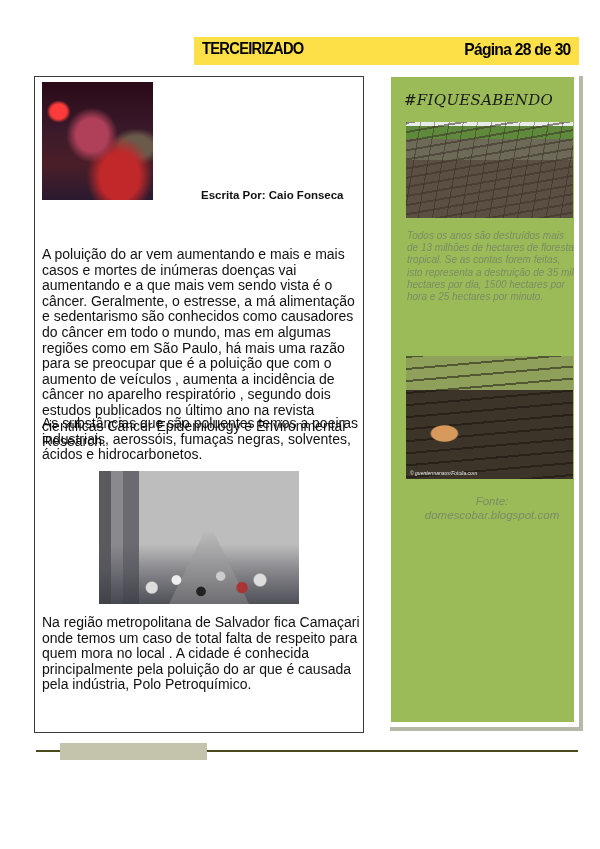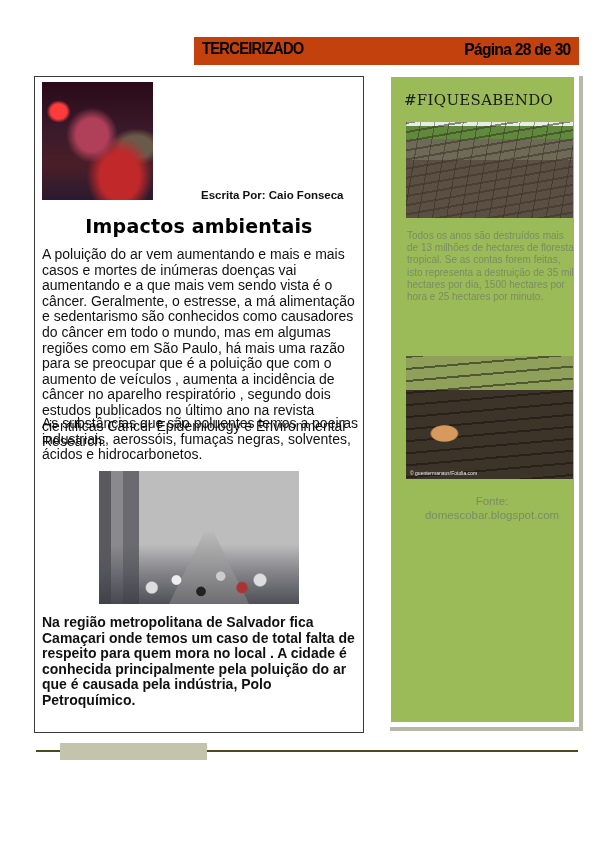--- a/index.html
+++ b/index.html
@@ -1,21 +1,21 @@
 <!DOCTYPE html>
 <html><head>
   <meta charset="utf-8">
   <style>
     * { box-sizing: border-box; margin: 0; padding: 0; }
     html, body { width: 600px; height: 849px; background: #ffffff; overflow: hidden; }
     body { position: relative; font-family: "Liberation Sans", sans-serif; color: #111; }
 
     .header-bar {
       position: absolute; left: 194px; top: 37px; width: 385px; height: 28px;
-      background: #c2410c;
+      background: #fde047;
     }
     .header-left {
       position: absolute; left: 8px; top: 3px;
       font-family: "Liberation Sans", sans-serif; font-weight: bold; font-size: 16px;
       letter-spacing: -0.8px; transform: scaleX(0.92); transform-origin: left center;
       color: #000;
     }
     .header-right {
       position: absolute; right: 8px; top: 3px;
       font-family: "Liberation Sans", sans-serif; font-weight: bold; font-size: 17px;
@@ -44,21 +44,21 @@
       position: absolute; left: 0; right: 0; top: 138px; text-align: center;
       font-size: 19px; font-weight: 900; letter-spacing: 0.2px; color: #000;
       font-family: "DejaVu Sans", sans-serif;
     }
     .para {
       position: absolute; left: 7px; width: 318px;
       font-size: 14px; line-height: 15.6px; color: #111;
     }
     .p1 { top: 170px; }
     .p2 { top: 339px; }
-    .p3 { top: 538px; font-weight: bold; }
+    .p3 { top: 538px; }
     .p4 { top: 616px; }
 
     .smog-photo {
       position: absolute; left: 64px; top: 394px; width: 200px; height: 133px;
       background:
         linear-gradient(180deg, rgba(200,200,200,0) 55%, rgba(80,80,90,0.5) 75%, rgba(60,60,70,0.85) 100%),
         linear-gradient(90deg, #5a5a5e 0 6%, #8a8a8e 6% 12%, #6a6a70 12% 20%, #bdbdbd 20% 100%);
     }
     .smog-photo .road {
       position: absolute; left: 35%; bottom: 0; width: 40%; height: 55%;
@@ -75,21 +75,21 @@
         radial-gradient(circle at 75% 70%, #a33 0 4%, transparent 5%),
         radial-gradient(circle at 86% 50%, #ddd 0 4%, transparent 5%);
     }
 
     .sidebar-shadow {
       position: absolute; left: 390px; top: 76px; width: 193px; height: 655px;
       background: #b7b9a8;
     }
     .sidebar {
       position: absolute; left: 386px; top: 72px; width: 193px; height: 655px;
-      background: #fff; padding: 5px;
+      background: #fff; padding: 5px; font-style: italic;
     }
     .sidebar-inner {
       position: relative; width: 100%; height: 100%; background: #9bbb59;
     }
     .sidebar-title {
       position: absolute; left: 13px; top: 14px;
       font-family: "DejaVu Serif", serif; font-size: 15px; color: #1a1a1a; letter-spacing: 0.3px;
     }
     .defor-photo1 {
       position: absolute; left: 15px; top: 45px; width: 167px; height: 96px;
@@ -128,21 +128,20 @@
 <body>
 
 <div class="header-bar">
   <span class="header-left">TERCEIRIZADO</span>
   <span class="header-right">Página 28 de 30</span>
 </div>
 
 <div class="article">
   <div class="author-photo"></div>
   <div class="author-line">Escrita Por: Caio Fonseca</div>
-  <div class="article-title">Impactos ambientais</div>
   <p class="para p1">A poluição do ar vem aumentando e mais e mais casos e mortes de inúmeras doenças vai aumentando e a que mais vem sendo vista é o câncer. Geralmente, o estresse, a má alimentação e sedentarismo são conhecidos como causadores do câncer em todo o mundo, mas em algumas regiões como em São Paulo, há mais uma razão para se preocupar que é a poluição que com o aumento de veículos , aumenta a incidência de câncer no aparelho respiratório , segundo dois estudos publicados no último ano na revista cientificas Câncer Epidemiology e Environmental Research.</p>
   <p class="para p2">As substâncias que são poluentes temos a poeiras industriais, aerossóis, fumaças negras, solventes, ácidos e hidrocarbonetos.</p>
   <div class="smog-photo">
     <div class="road"></div>
     <div class="cars"></div>
   </div>
   <p class="para p3">Na região metropolitana de Salvador fica  Camaçari onde temos um caso de total falta de respeito para quem mora no local . A cidade é conhecida principalmente pela poluição do ar que é causada pela indústria, Polo Petroquímico.</p>
 </div>
 
 <div class="sidebar-shadow"></div>

